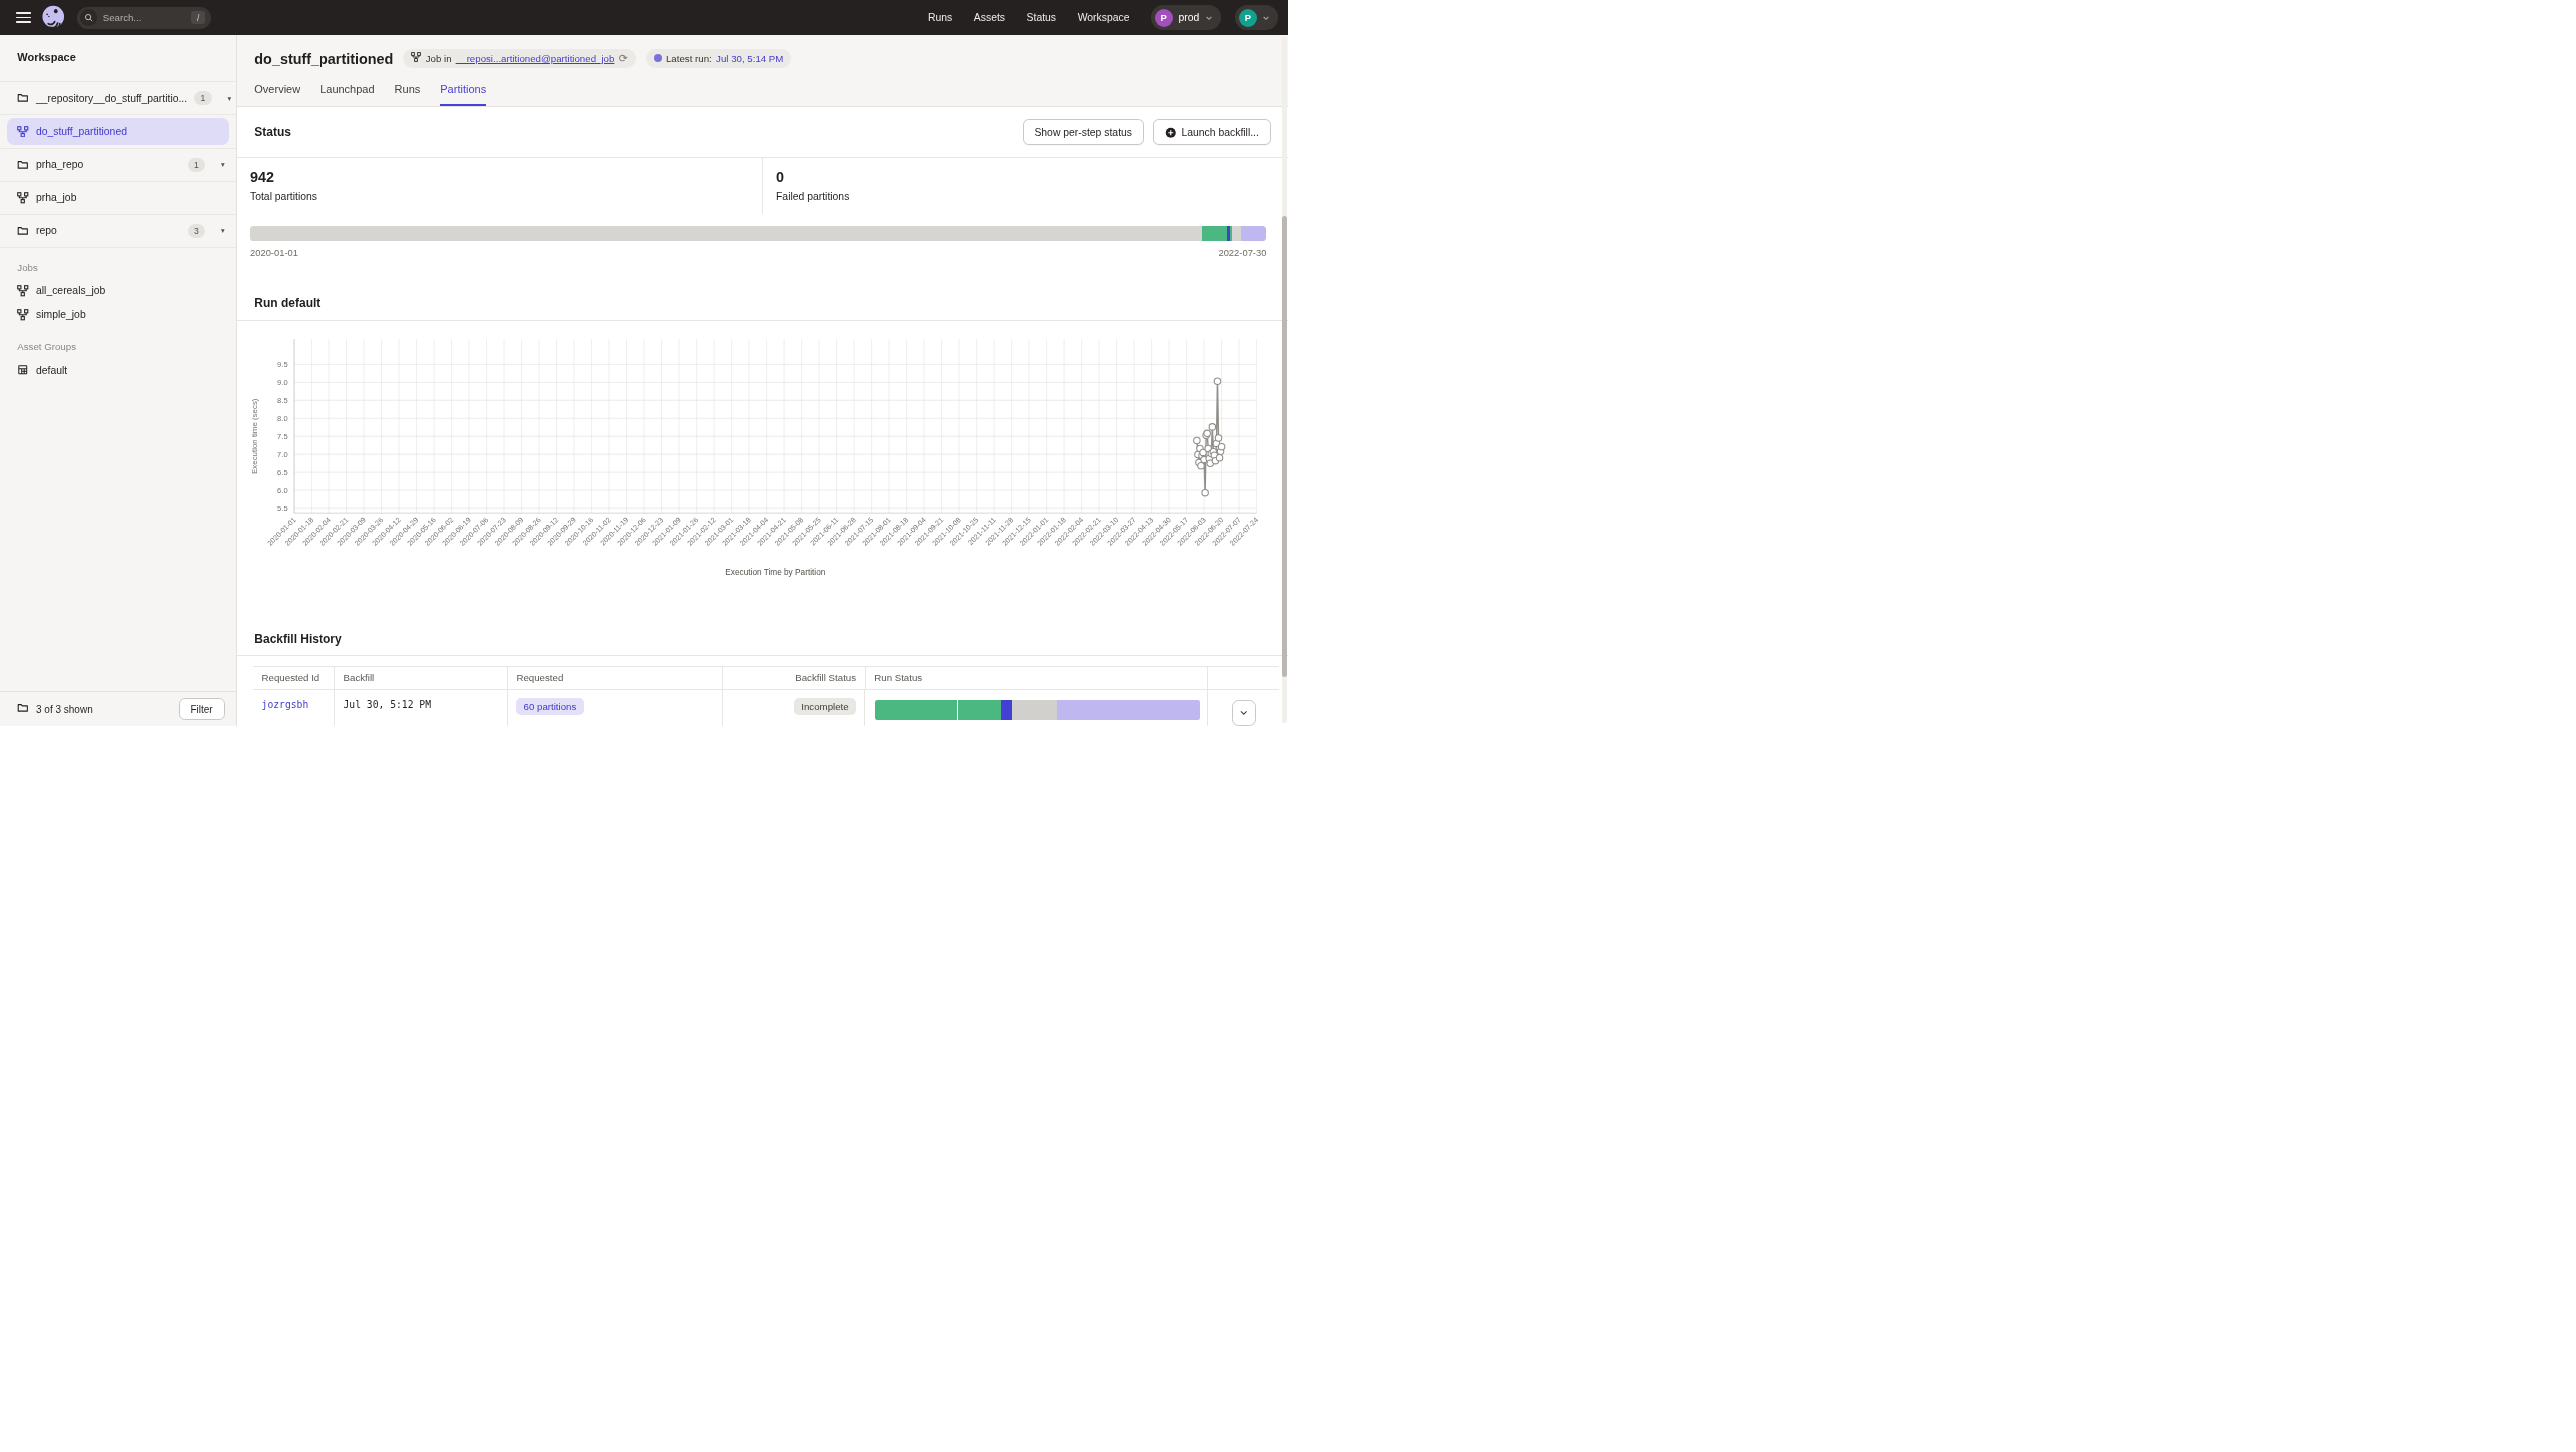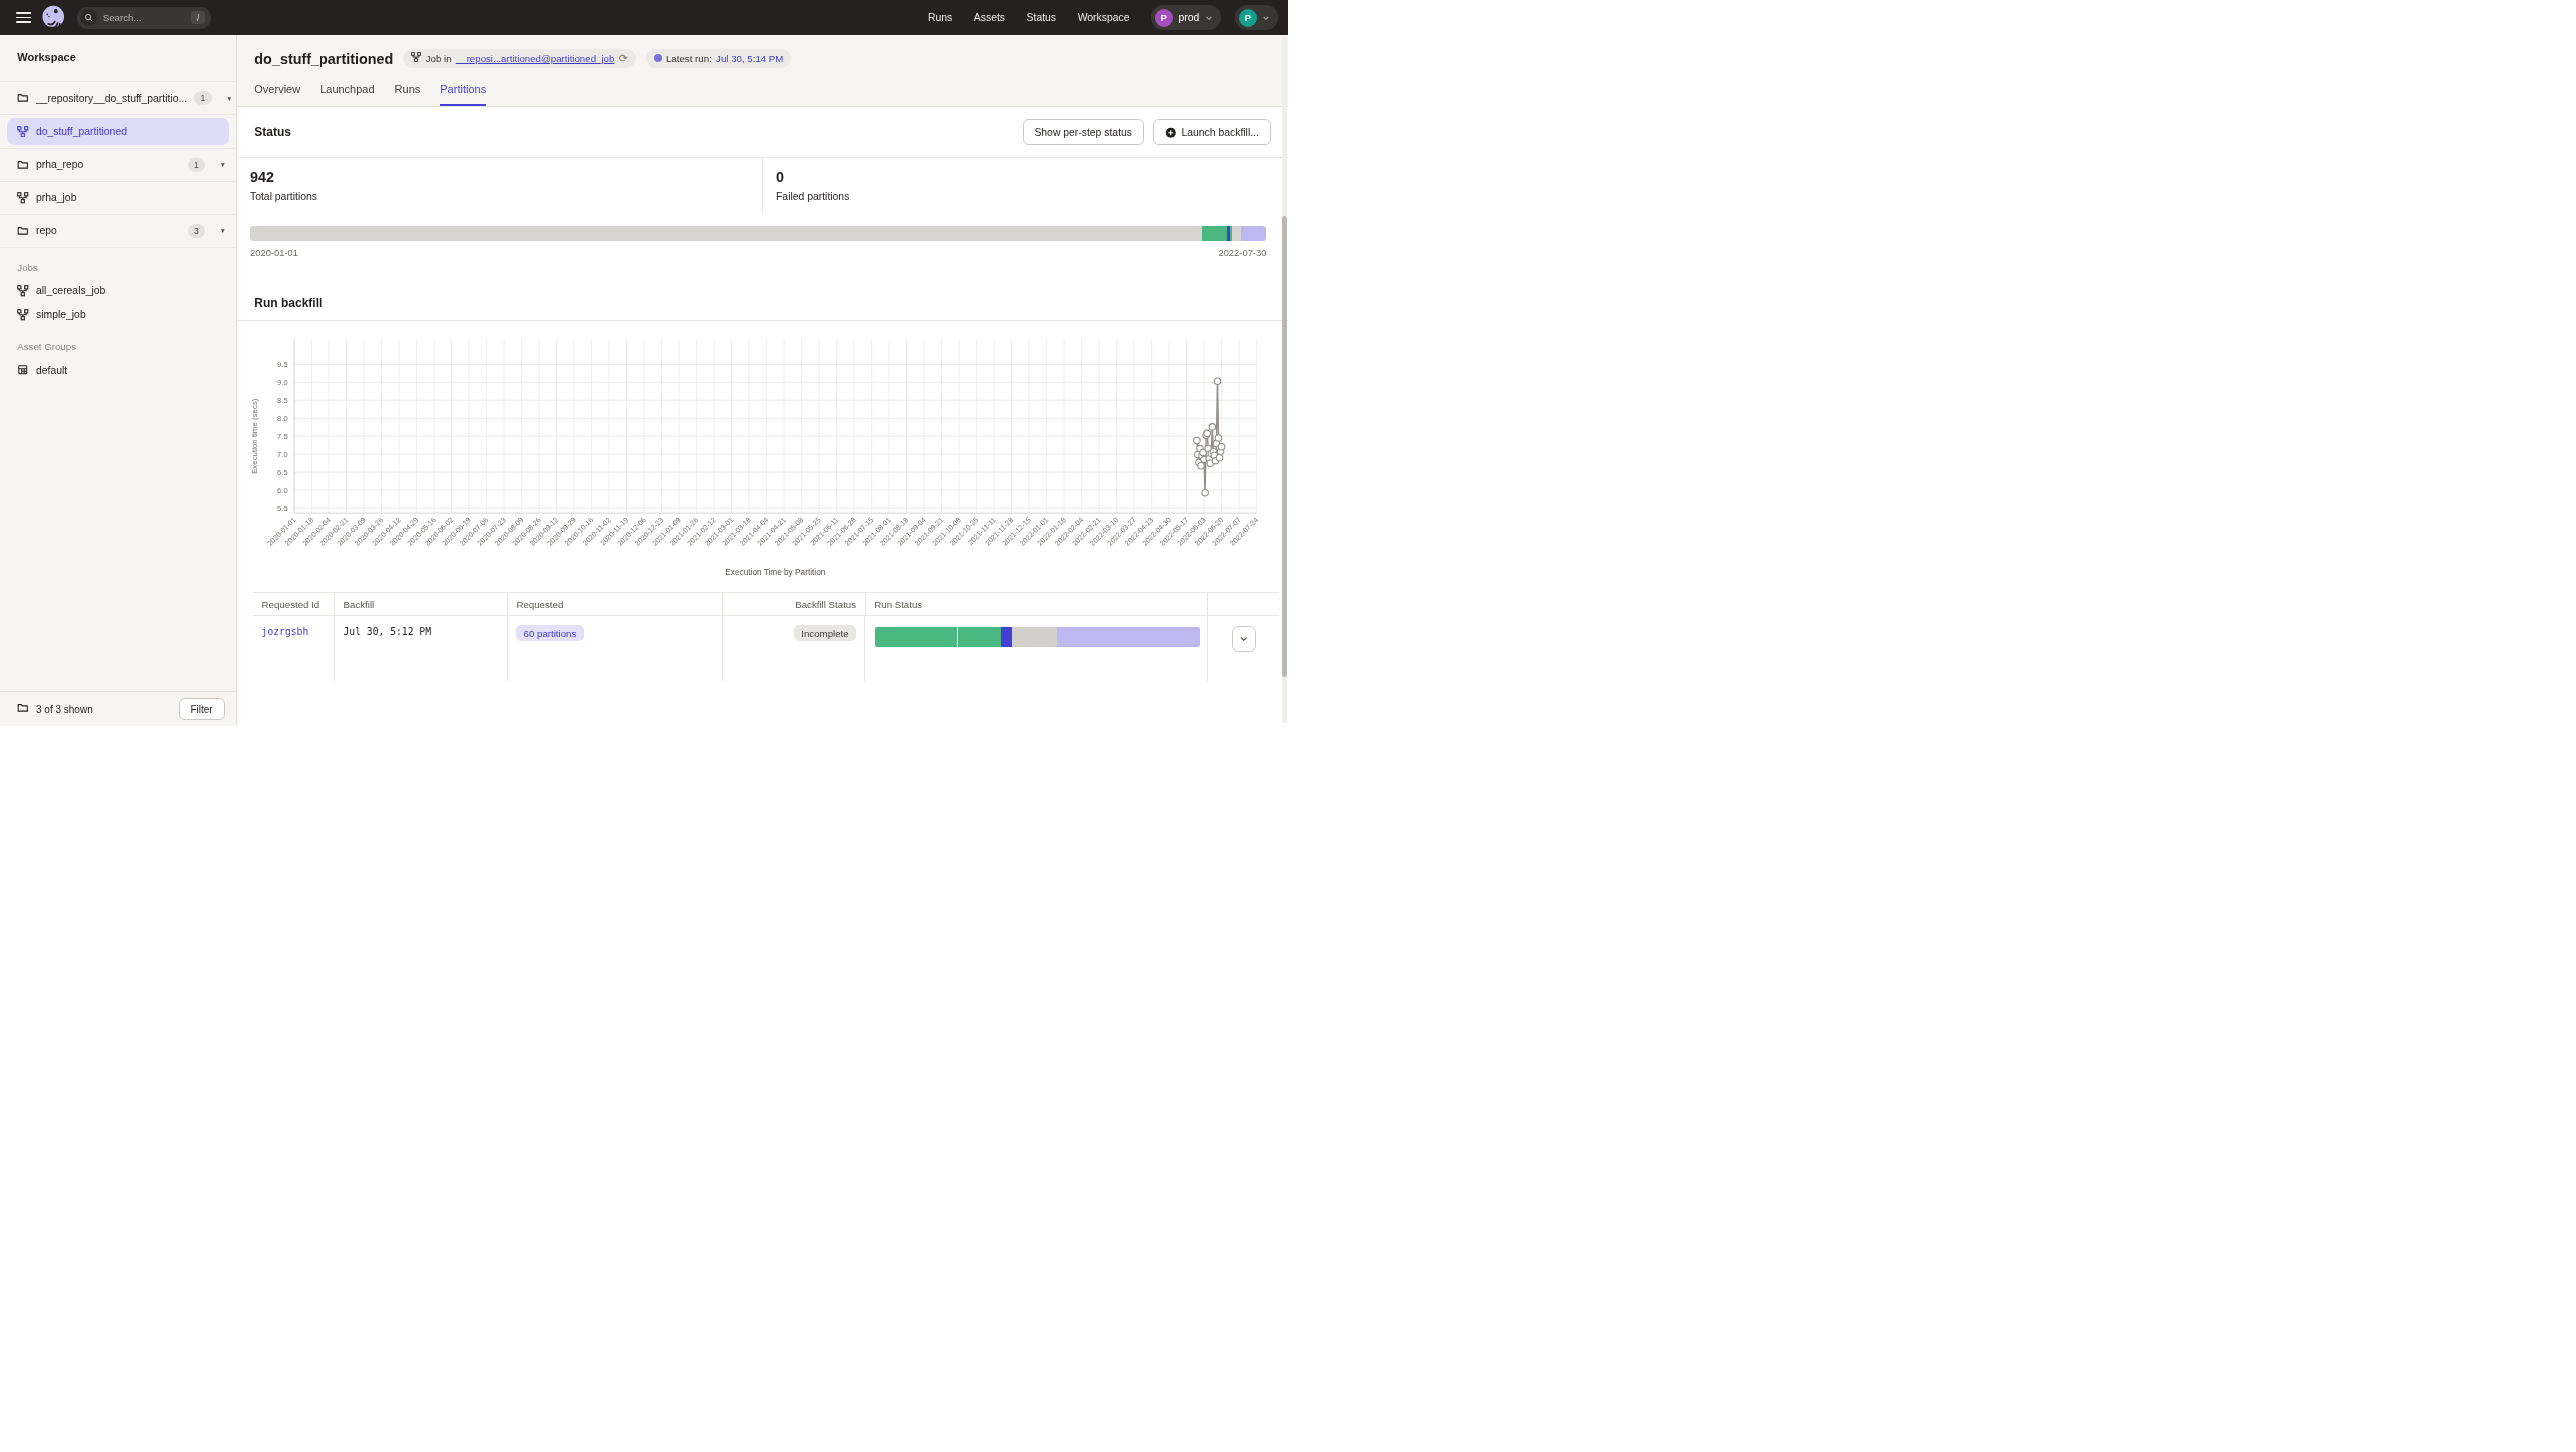--- a/index.html
+++ b/index.html
@@ -346,21 +346,21 @@
             <span style="display: block; height: 100%; background: rgb(67, 64, 212); flex: 0 0 0.35%;"></span>
             <span style="display: block; height: 100%; background: rgb(76, 184, 129); flex: 0 0 0.2%;"></span>
             <span style="display: block; height: 100%; background: rgb(215, 213, 210); flex: 0 0 0.85%;"></span>
             <span style="display: block; height: 100%; background: rgb(191, 184, 240); flex: 0 0 2.5%;"></span>
           </div>
         <div class="bar-labels">
           <span>2020-01-01</span>
           <span>2022-07-30</span>
         </div>
 
-        <div class="rd-head">Run backfill</div>
+        <div class="rd-head">Run default</div>
         <div class="chart-wrap">
           <svg id="chart" width="1022" height="248" viewBox="0 0 1420 345">
               <line x1="66" y1="10" x2="66" y2="252" stroke="#EAE8E5" stroke-width="1"></line>
               <text text-anchor="end" font-size="10" fill="#76736F" transform="translate(69,262) rotate(-45)" font-family="&quot;Liberation Sans&quot;, sans-serif">2020-01-01</text>
               <line x1="90.34545454545454" y1="10" x2="90.34545454545454" y2="252" stroke="#EAE8E5" stroke-width="1"></line>
               <text text-anchor="end" font-size="10" fill="#76736F" transform="translate(93.34545454545454,262) rotate(-45)" font-family="&quot;Liberation Sans&quot;, sans-serif">2020-01-18</text>
               <line x1="114.69090909090909" y1="10" x2="114.69090909090909" y2="252" stroke="#EAE8E5" stroke-width="1"></line>
               <text text-anchor="end" font-size="10" fill="#76736F" transform="translate(117.69090909090909,262) rotate(-45)" font-family="&quot;Liberation Sans&quot;, sans-serif">2020-02-04</text>
               <line x1="139.03636363636363" y1="10" x2="139.03636363636363" y2="252" stroke="#EAE8E5" stroke-width="1"></line>
               <text text-anchor="end" font-size="10" fill="#76736F" transform="translate(142.03636363636363,262) rotate(-45)" font-family="&quot;Liberation Sans&quot;, sans-serif">2020-02-21</text>
@@ -512,20 +512,21 @@
               <circle cx="1347.716577540107" cy="179" r="4.5" fill="#fff" stroke="#918E8A" stroke-width="1.5"></circle>
               <circle cx="1349.1486631016041" cy="155" r="4.5" fill="#fff" stroke="#918E8A" stroke-width="1.5"></circle>
               <circle cx="1350.5807486631015" cy="68.50000000000003" r="4.5" fill="#fff" stroke="#918E8A" stroke-width="1.5"></circle>
               <circle cx="1352.012834224599" cy="147.5" r="4.5" fill="#fff" stroke="#918E8A" stroke-width="1.5"></circle>
               <circle cx="1353.4449197860963" cy="174.99999999999997" r="4.5" fill="#fff" stroke="#918E8A" stroke-width="1.5"></circle>
               <circle cx="1354.8770053475935" cy="166" r="4.5" fill="#fff" stroke="#918E8A" stroke-width="1.5"></circle>
               <circle cx="1356.3090909090909" cy="159.5" r="4.5" fill="#fff" stroke="#918E8A" stroke-width="1.5"></circle>
             </svg>
         </div>
 
+        <div class="bf-head">Backfill History</div>
         <div class="bftable" id="bftable">
             <div class="trow head">
               <div class="tcell" style="width: 82px;">
                 <span>Requested Id</span>
               </div>
               <div class="tcell" style="width: 173px;">
                 <span>Backfill</span>
               </div>
               <div class="tcell" style="width: 215px;">
                 <span>Requested</span>

